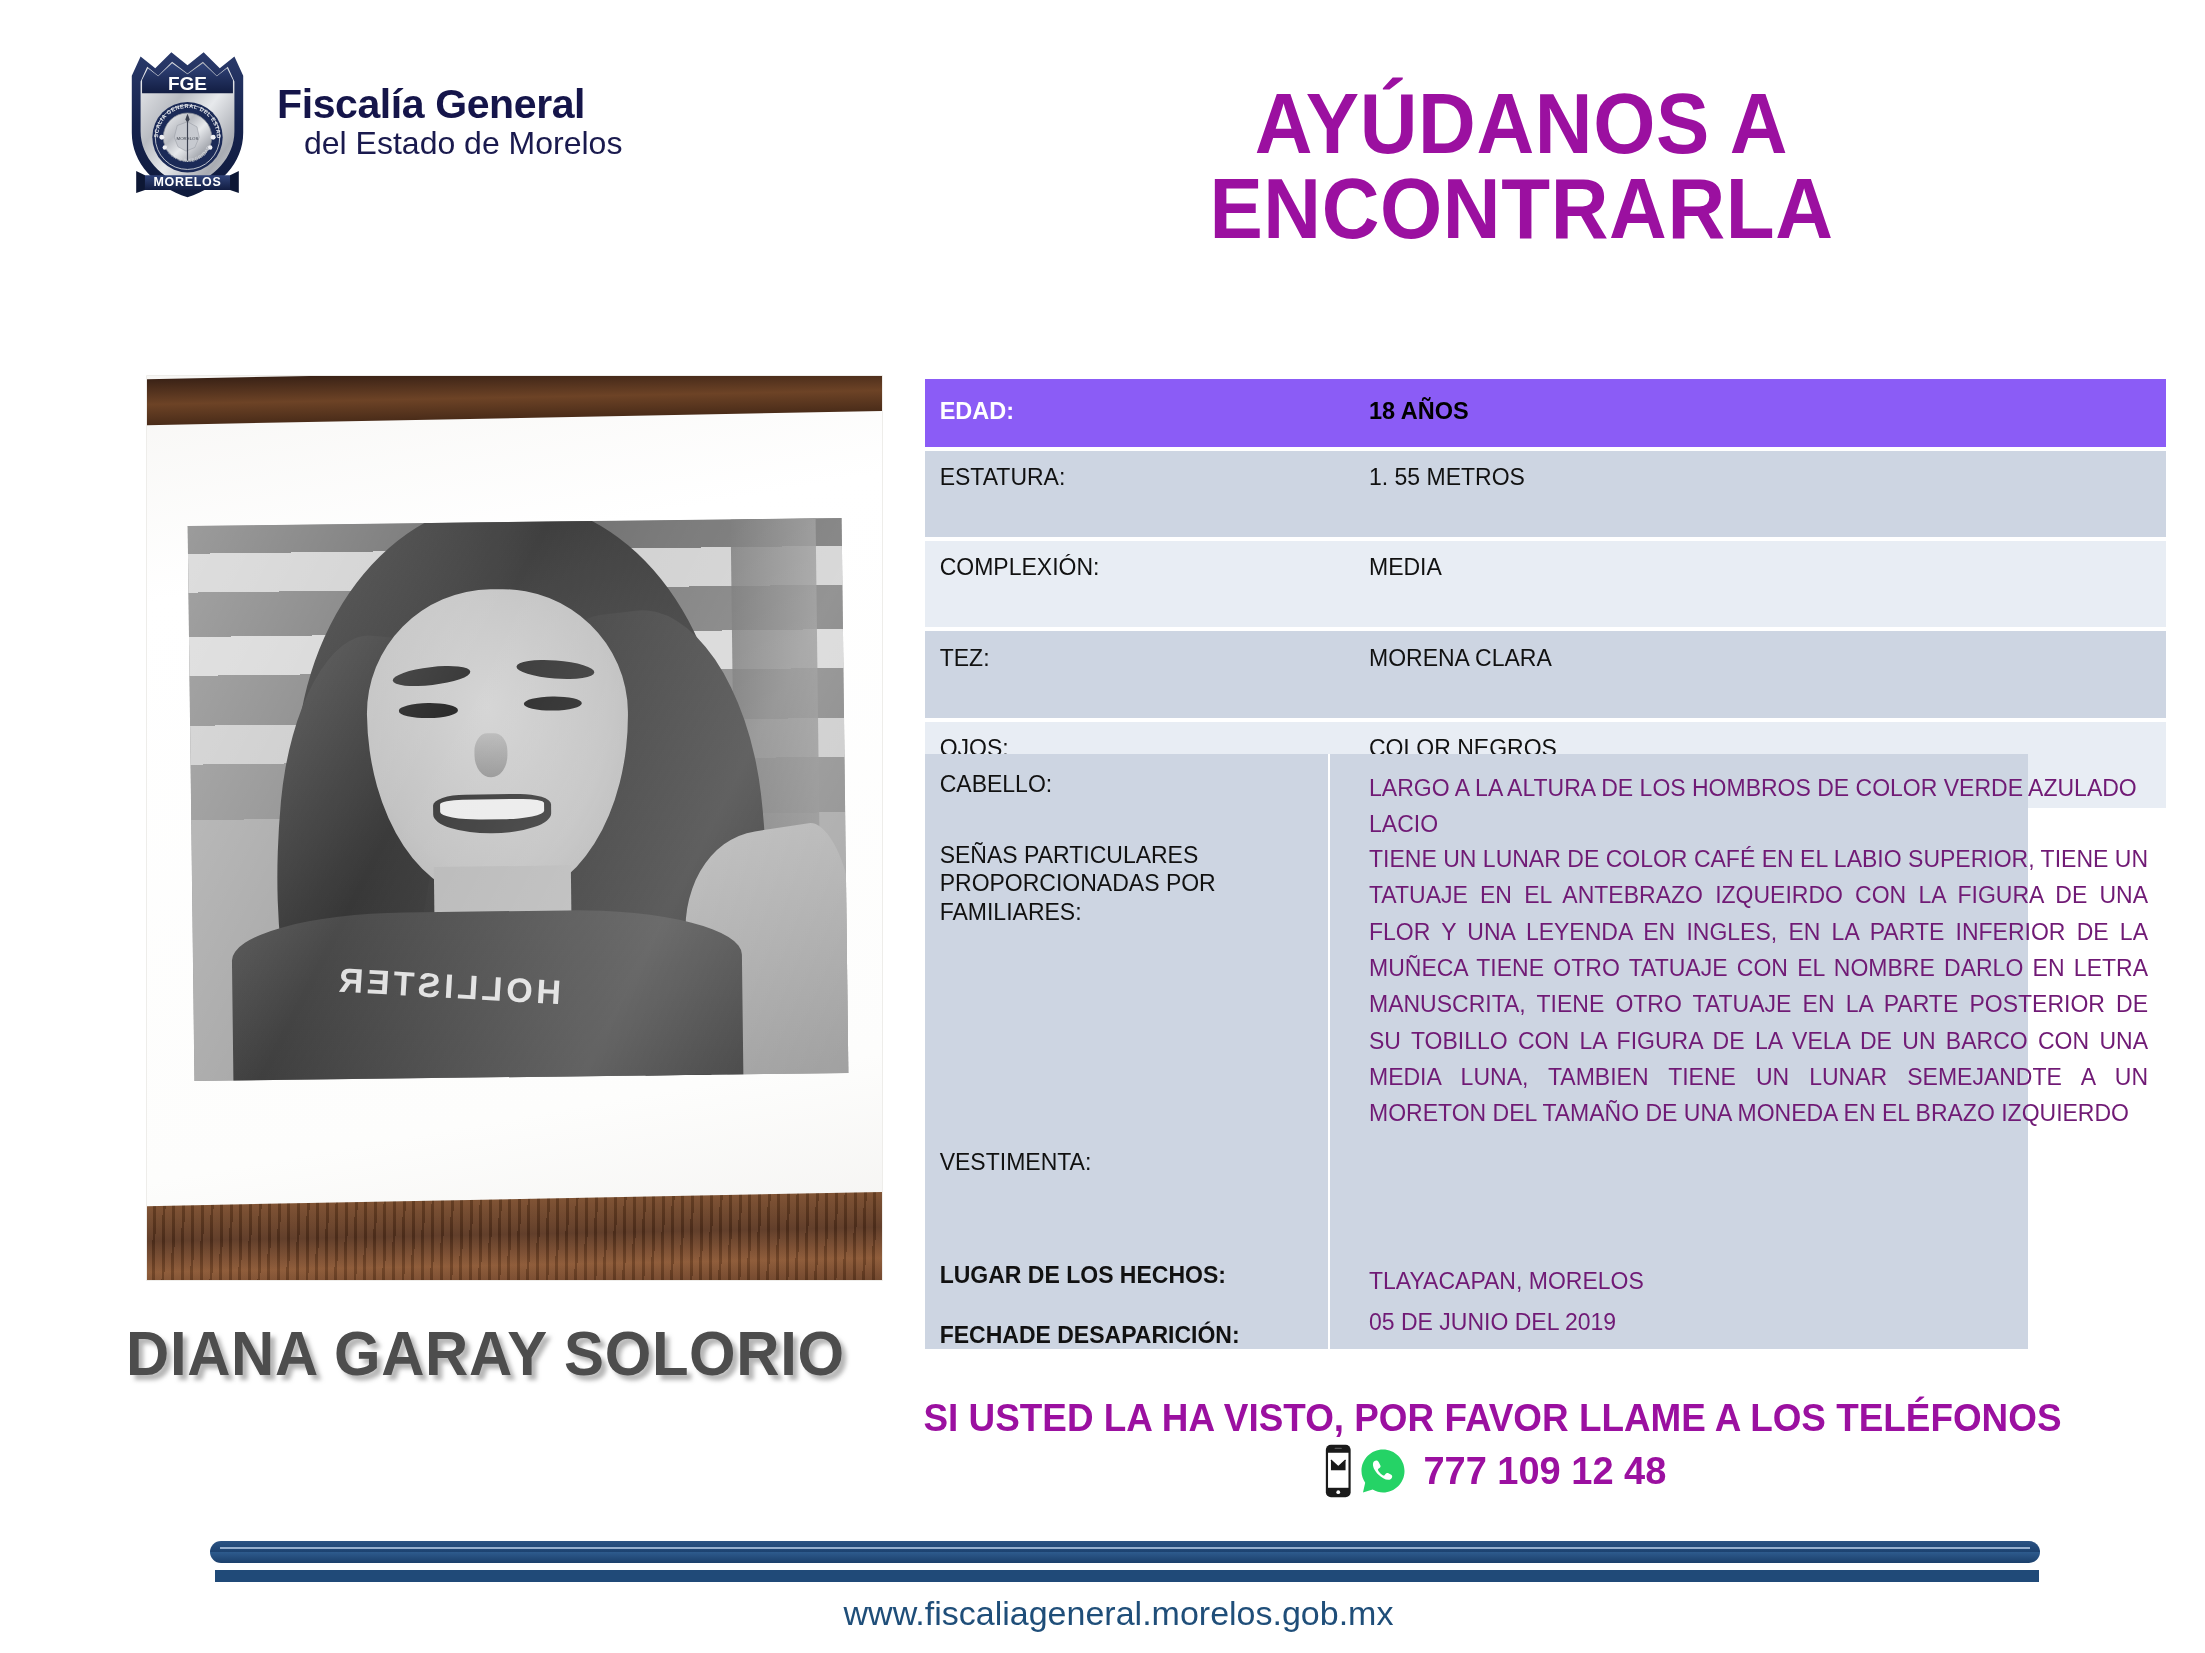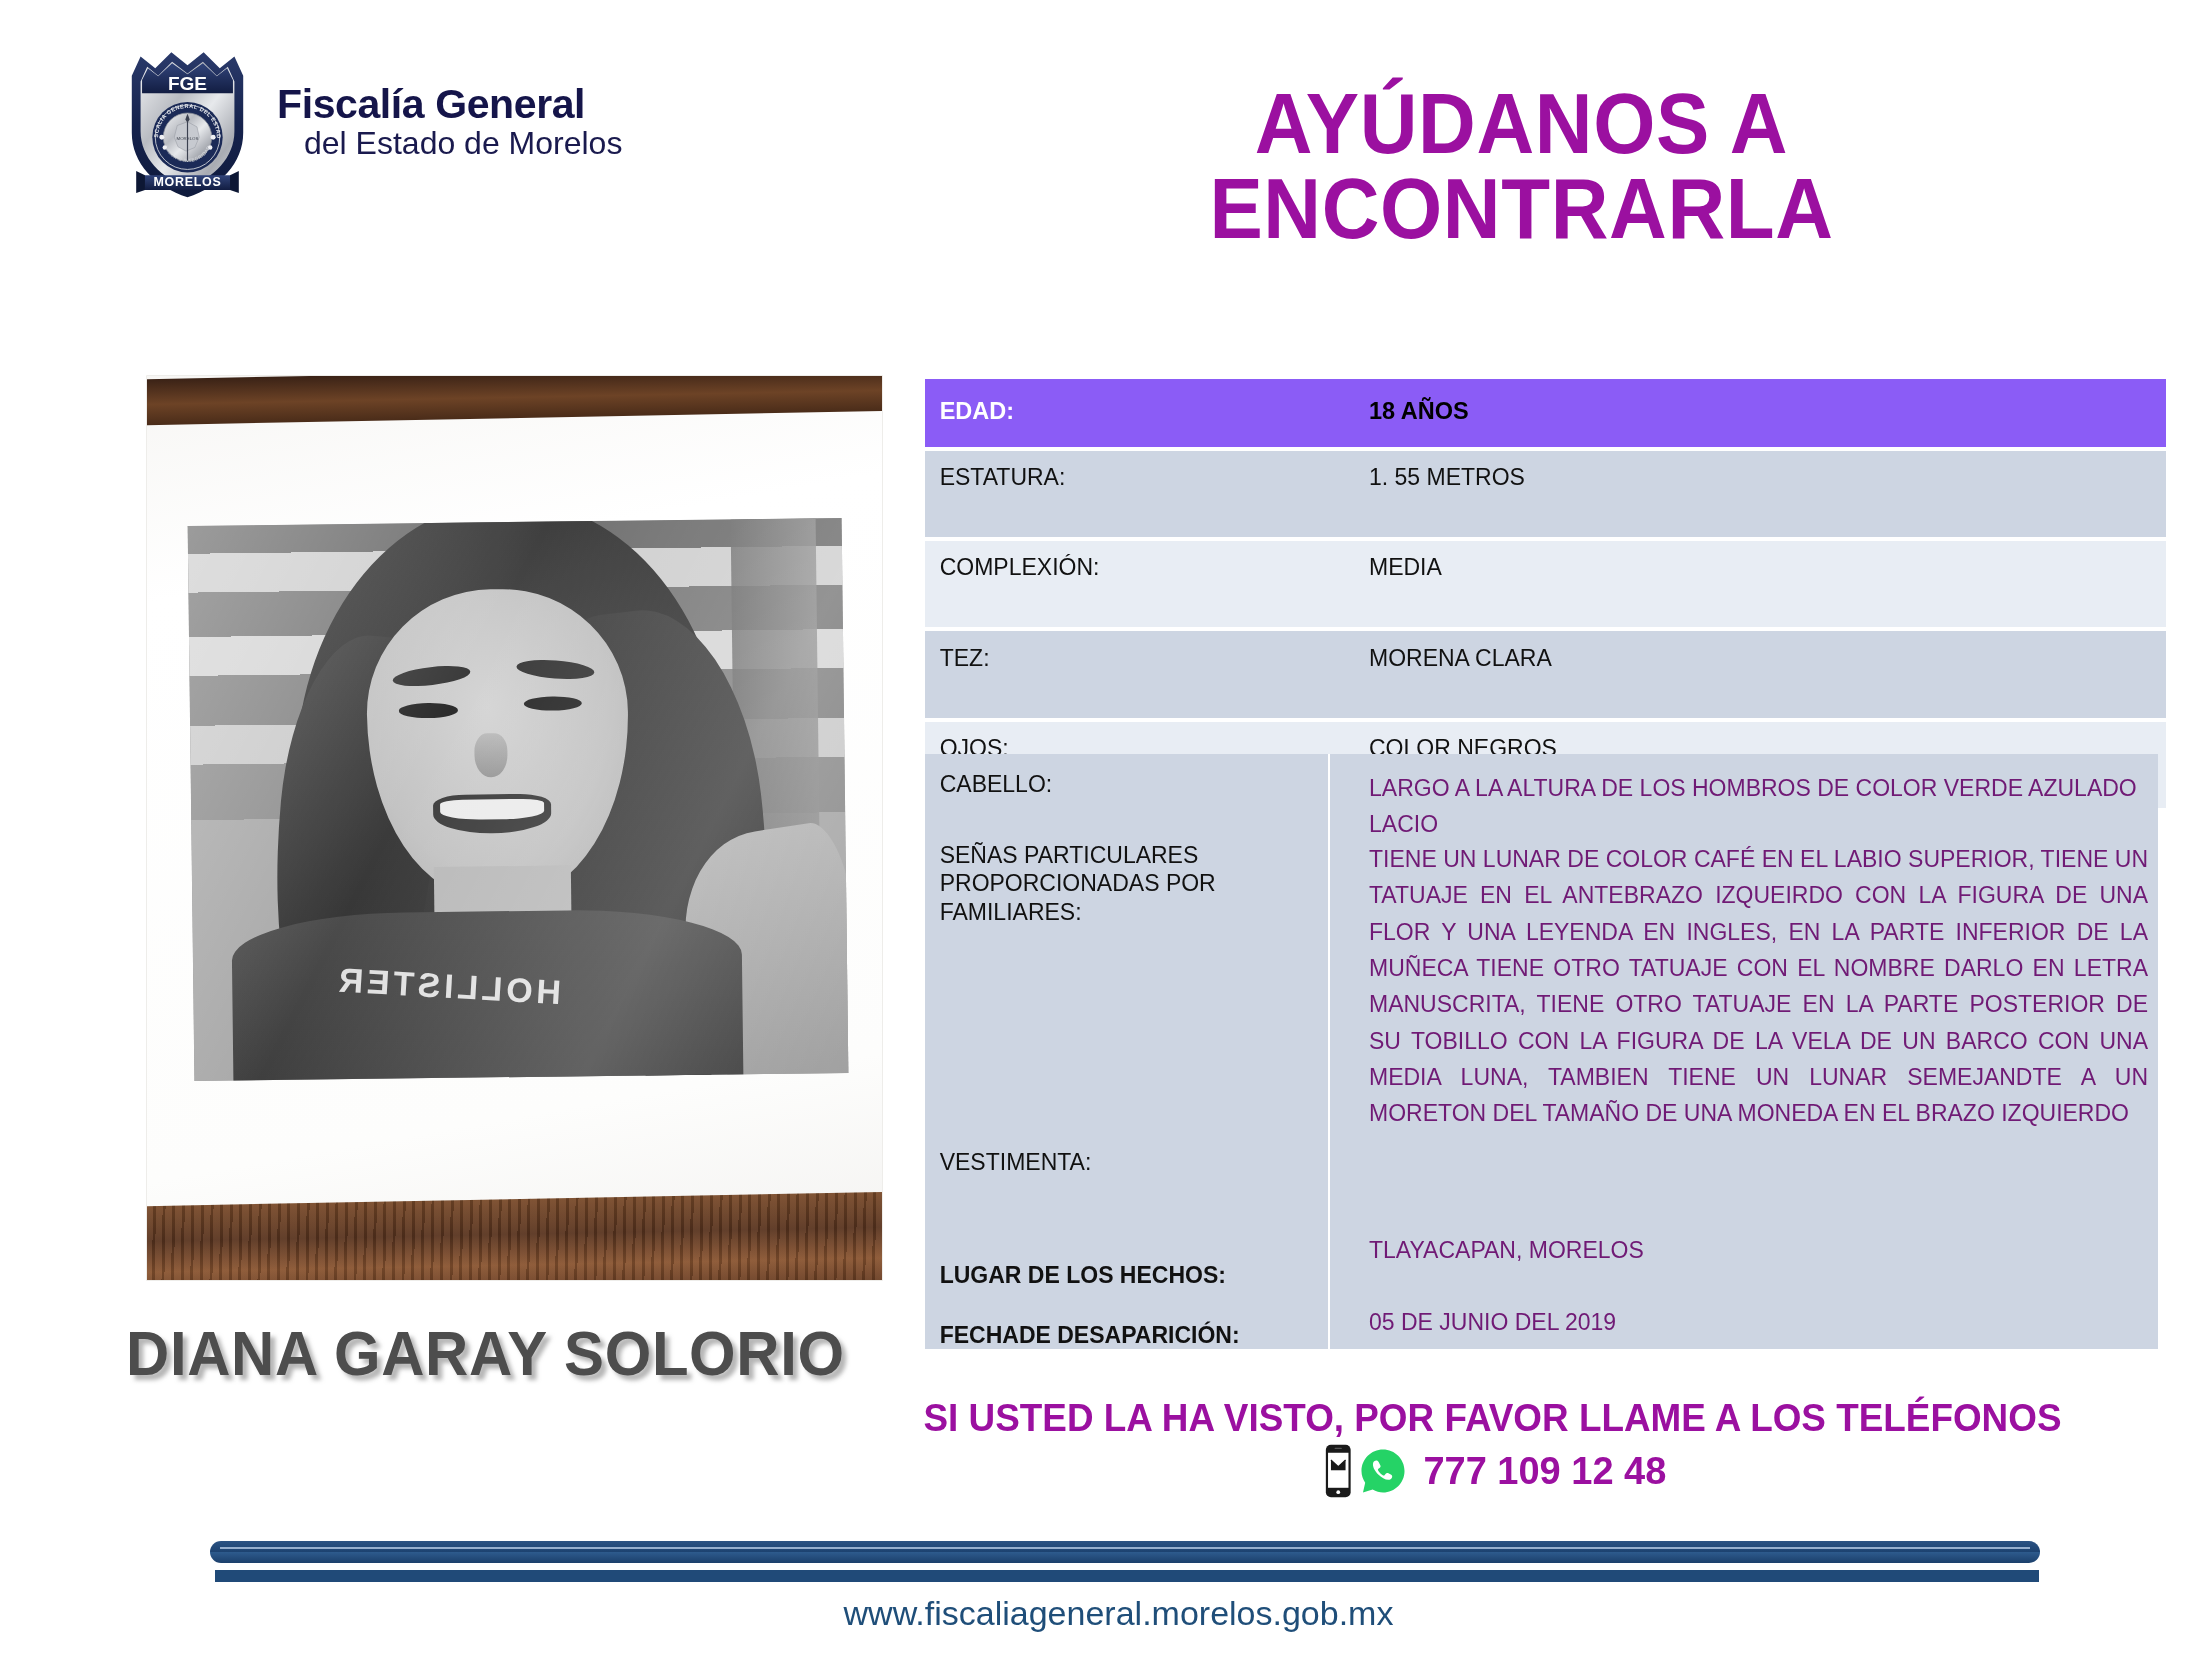--- a/index.html
+++ b/index.html
@@ -244,21 +244,21 @@
     color: #111111;
     font-size: 23px;
   }
   .data-table td.value { padding-left: 41px; }
   .cell-pad-l { padding-bottom: 46px !important; }
 
   .blk {
     position: absolute;
     left: 925px;
     top: 754px;
-    width: 1233px;
+    width: 1103px;
     height: 595px;
     background: #cdd5e2;
     font-family: "Liberation Sans Narrow", "Liberation Sans", sans-serif;
   }
   .blk .divider {
     position: absolute; left: 403px; top: 0; width: 2.2px; height: 100%;
     background: #ffffff;
   }
   .blk .lab {
     position: absolute; left: 14.7px; width: 382px;
@@ -471,21 +471,21 @@
     <div class="lab" style="top:16px;">CABELLO:</div>
     <div class="val nj" style="top:16px;">LARGO A LA ALTURA DE LOS HOMBROS DE COLOR VERDE AZULADO LACIO</div>
 
     <div class="lab" style="top:87px;">SEÑAS PARTICULARES</div>
     <div class="lab" style="top:115px;">PROPORCIONADAS POR FAMILIARES:</div>
     <div class="val" style="top:87px;">TIENE UN LUNAR DE COLOR CAFÉ EN EL LABIO SUPERIOR, TIENE UN TATUAJE EN EL ANTEBRAZO IZQUEIRDO CON LA FIGURA DE UNA FLOR Y UNA LEYENDA EN INGLES, EN LA PARTE INFERIOR DE LA MUÑECA TIENE OTRO TATUAJE CON EL NOMBRE DARLO EN LETRA MANUSCRITA, TIENE OTRO TATUAJE EN LA PARTE POSTERIOR DE SU TOBILLO CON LA FIGURA DE LA VELA DE UN BARCO CON UNA MEDIA LUNA, TAMBIEN TIENE UN LUNAR SEMEJANDTE A UN MORETON DEL TAMAÑO DE UNA MONEDA EN EL BRAZO IZQUIERDO</div>
 
     <div class="lab" style="top:394px;">VESTIMENTA:</div>
 
     <div class="lab bold" style="top:507px;">LUGAR DE LOS HECHOS:</div>
-    <div class="val nj" style="top:478px;">TLAYACAPAN, MORELOS</div>
+    <div class="val nj" style="top:509px;">TLAYACAPAN, MORELOS</div>
 
     <div class="lab bold" style="top:567px;">FECHADE DESAPARICIÓN:</div>
     <div class="val nj" style="top:550px;">05 DE JUNIO DEL 2019</div>
   </div>
 
   <div class="contact">
     <div class="contact-l1">SI USTED LA HA VISTO, POR FAVOR LLAME A LOS TELÉFONOS</div>
     <div class="contact-l2">
       <span class="phone-icon">
         <svg viewBox="0 0 36 74" width="26.5" height="54">

